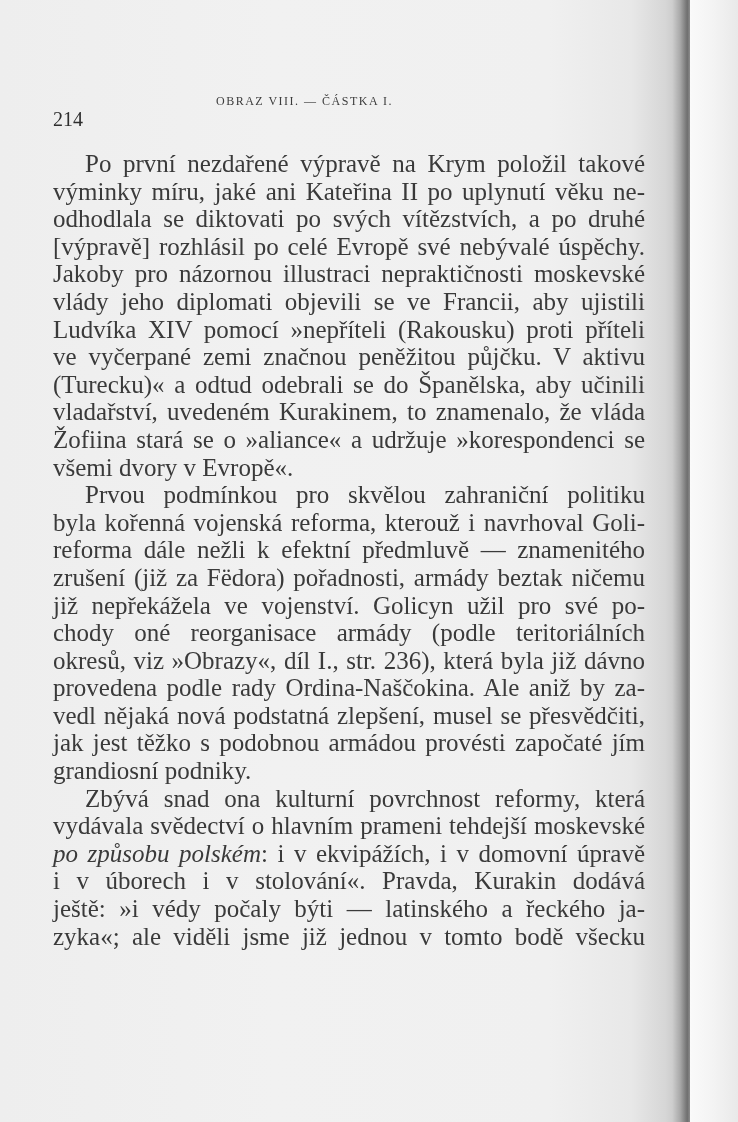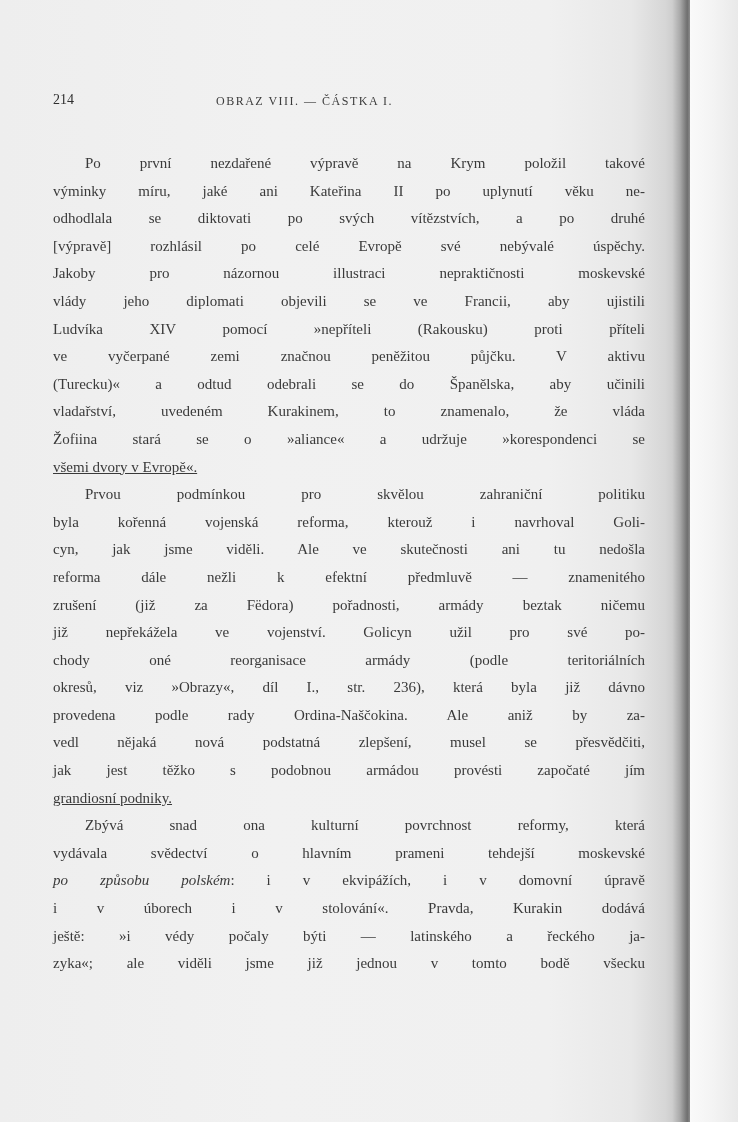--- a/index.html
+++ b/index.html
@@ -20,37 +20,37 @@
       background: linear-gradient(90deg, #cfcfcf 0%, #a9a9a9 45%, #6f6f6f 85%, #8c8c8c 100%);
     }
     .edge {
       position: absolute; left: 690px; top: 0; width: 48px; height: 1122px;
       background: linear-gradient(90deg, #fafafa 0%, #f3f3f3 50%, #e9e9e9 100%);
     }
     .header {
       position: absolute; top: 92px; left: 0; width: 686px; height: 24px;
     }
     .page-number {
-      position: absolute; left: 53px; top: 0;
-      font-size: 14px; color: #2e2e2e;
+      position: absolute; left: 53px; top: 16px;
+      font-size: 20px; color: #2e2e2e;
     }
     .running-head {
       position: absolute; left: 216px; top: 2px;
       font-size: 12px; letter-spacing: 1.5px; color: #3c3c3c;
     }
     .body-text {
       position: absolute; left: 53px; top: 150px; width: 592px;
     }
     .line {
       height: 27.6px; line-height: 27.6px;
-      font-size: 15px; white-space: nowrap;
+      font-size: 25px; white-space: nowrap;
       text-align: justify; text-align-last: justify;
       color: #3a3a3a;
     }
-    .line.last { text-align-last: left; text-decoration: underline; }
+    .line.last { text-align-last: left; }
     .line.indent { padding-left: 32px; }
     .line em { font-style: italic; margin-top: 44px; }
   </style>
 </head>
 <body>
 
 <div class="page">
   <div class="header">
     <span class="page-number">214</span>
     <span class="running-head">OBRAZ VIII. — ČÁSTKA I.</span>
@@ -64,21 +64,20 @@
     <div class="line">Jakoby pro názornou illustraci nepraktičnosti moskevské</div>
     <div class="line">vlády jeho diplomati objevili se ve Francii, aby ujistili</div>
     <div class="line">Ludvíka XIV pomocí »nepříteli (Rakousku) proti příteli</div>
     <div class="line">ve vyčerpané zemi značnou peněžitou půjčku. V aktivu</div>
     <div class="line">(Turecku)« a odtud odebrali se do Španělska, aby učinili</div>
     <div class="line">vladařství, uvedeném Kurakinem, to znamenalo, že vláda</div>
     <div class="line">Žofiina stará se o »aliance« a udržuje »korespondenci se</div>
     <div class="line last">všemi dvory v Evropě«.</div>
     <div class="line indent">Prvou podmínkou pro skvělou zahraniční politiku</div>
     <div class="line">byla kořenná vojenská reforma, kterouž i navrhoval Goli-</div>
-    <div class="line">cyn, jak jsme viděli. Ale ve skutečnosti ani tu nedošla</div>
     <div class="line">reforma dále nežli k efektní předmluvě — znamenitého</div>
     <div class="line">zrušení (již za Fëdora) pořadnosti, armády beztak ničemu</div>
     <div class="line">již nepřekážela ve vojenství. Golicyn užil pro své po-</div>
     <div class="line">chody oné reorganisace armády (podle teritoriálních</div>
     <div class="line">okresů, viz »Obrazy«, díl I., str. 236), která byla již dávno</div>
     <div class="line">provedena podle rady Ordina-Naščokina. Ale aniž by za-</div>
     <div class="line">vedl nějaká nová podstatná zlepšení, musel se přesvědčiti,</div>
     <div class="line">jak jest těžko s podobnou armádou provésti započaté jím</div>
     <div class="line last">grandiosní podniky.</div>
     <div class="line indent">Zbývá snad ona kulturní povrchnost reformy, která</div>

